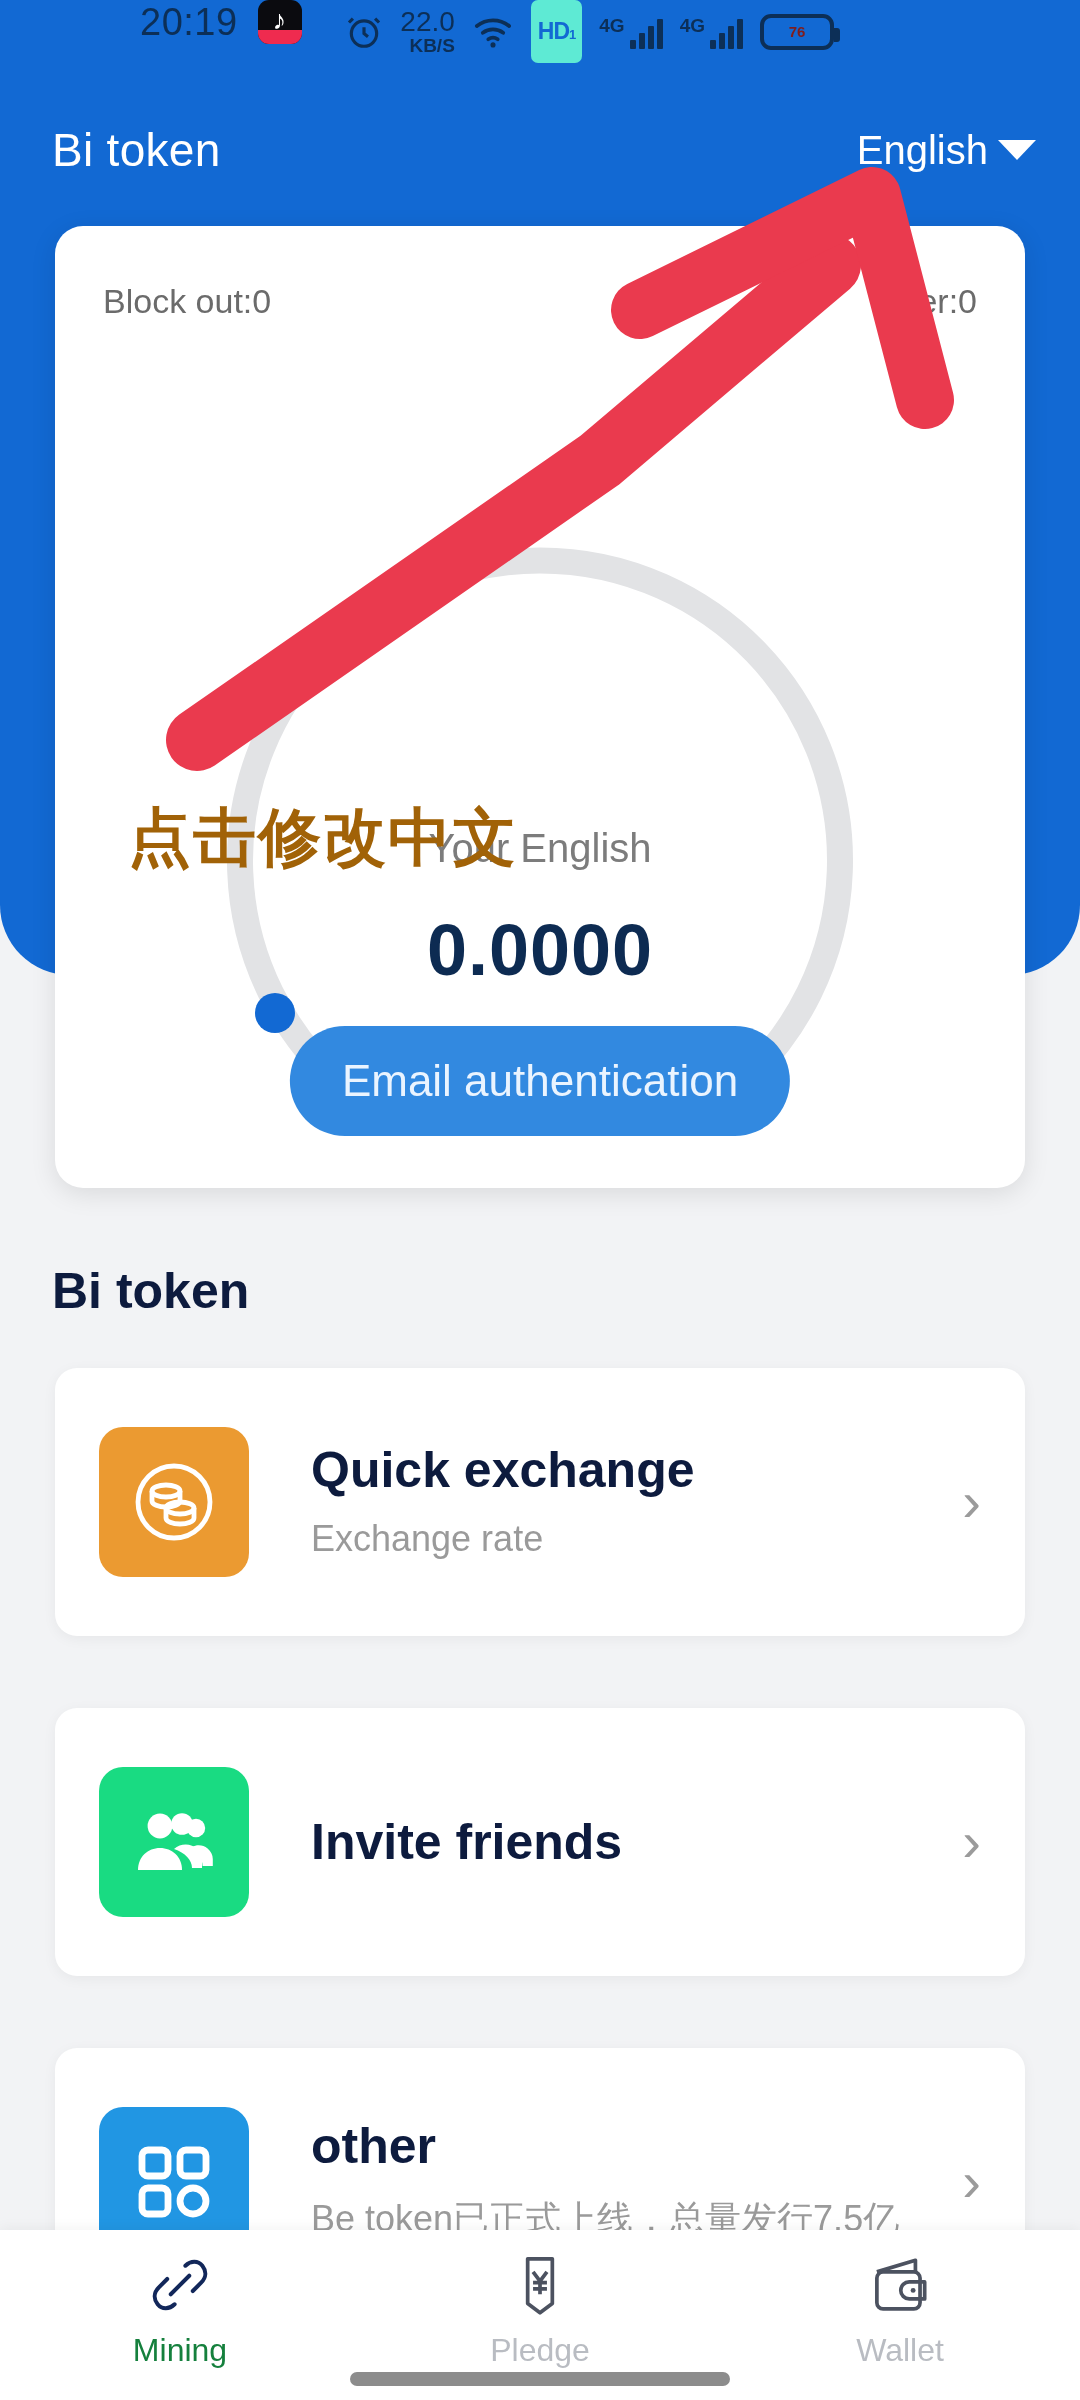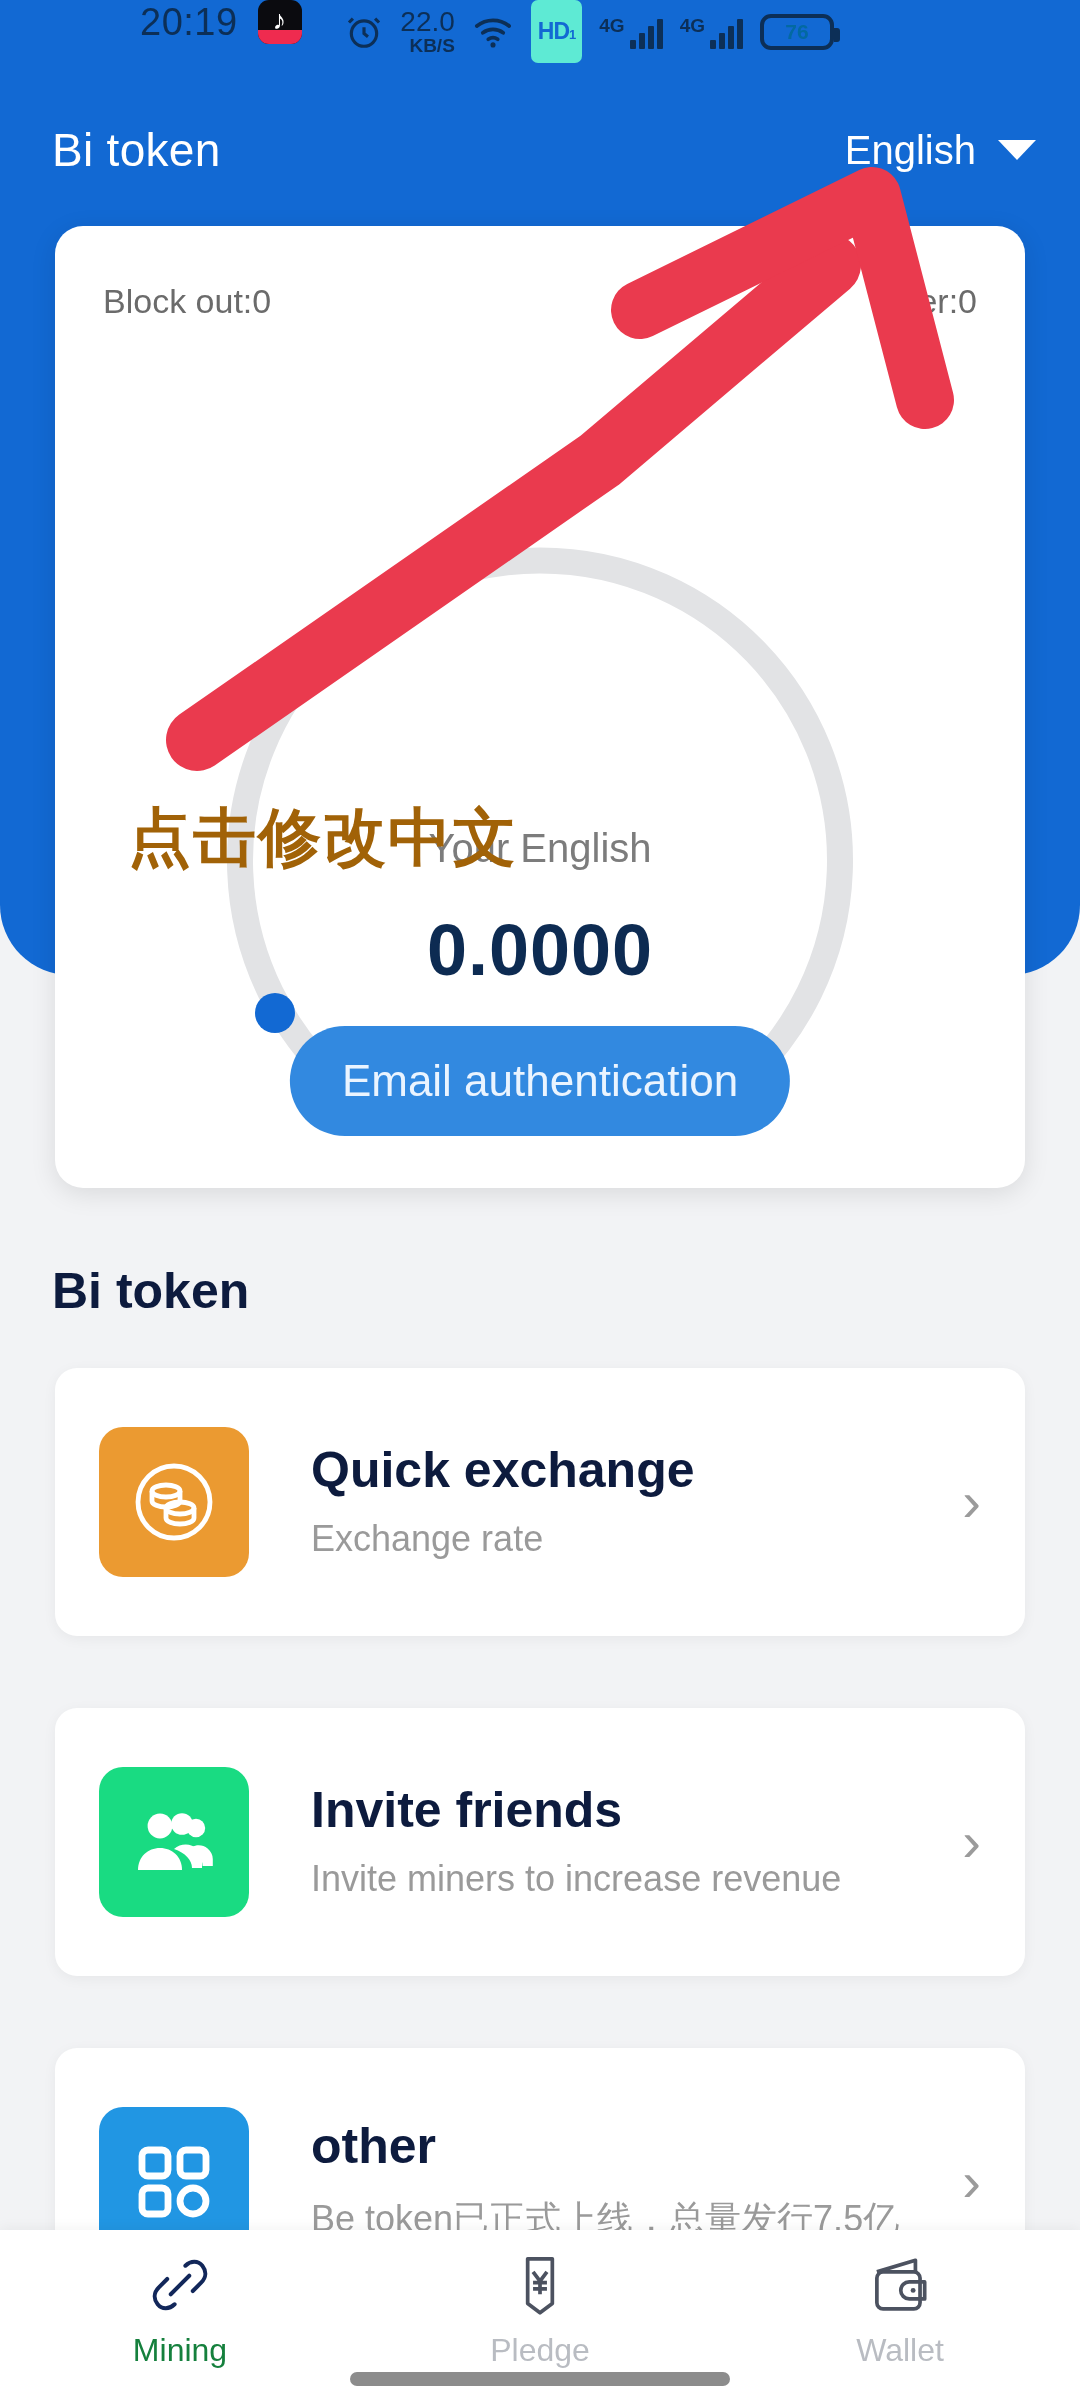--- a/index.html
+++ b/index.html
@@ -49,35 +49,35 @@
     font-size:23px; font-weight:700; padding:18px 7px; letter-spacing:-1px;
     display:flex; align-items:baseline;
   }
   .hd-box sup{ font-size:13px; }
   .sig{ display:flex; align-items:flex-end; gap:3px; height:34px; }
   .sig .g{ font-size:19px; font-weight:700; color:#0c2f57; margin-right:2px; align-self:flex-start;}
   .sig i{ display:block; width:6px; background:#0c2f57; border-radius:1px; }
   .batt{
     width:74px; height:36px; border:4px solid #0c2f57; border-radius:11px;
     display:flex; align-items:center; justify-content:center;
-    font-size:21px; font-weight:700; color:#0369a1; position:relative;
+    font-size:15px; font-weight:700; color:#7f1d1d; position:relative;
   }
   .batt:after{
     content:""; position:absolute; right:-10px; top:10px;
     width:6px; height:14px; background:#0c2f57; border-radius:0 3px 3px 0;
   }
 
   
   .appbar{
     position:absolute; left:0; top:100px; width:1080px; height:100px;
     display:flex; align-items:center; z-index:5;
   }
   .app-title{ color:#fff; font-size:46px; font-weight:400; margin-left:52px; letter-spacing:0.3px; }
   .lang{
-    margin-left:auto; margin-right:44px; display:flex; align-items:center; gap:22px;
+    margin-left:auto; margin-right:44px; display:flex; align-items:center; gap:10px;
     color:#fff; font-size:40px; font-weight:500;
   }
   .caret{ width:0;height:0;border-left:19px solid transparent;border-right:19px solid transparent;border-top:20px solid #fff; }
 
   
   .hero{
     position:absolute; left:55px; top:226px; width:970px; height:962px;
     background:#fff; border-radius:28px; z-index:3;
     box-shadow:0 6px 26px rgba(0,0,0,.10);
     overflow:hidden;
@@ -288,21 +288,20 @@
       <circle cx="17" cy="16" r="6.2"></circle>
       <circle cx="28" cy="15" r="5.4"></circle>
       <circle cx="35" cy="17" r="4.6"></circle>
       <path d="M6 38c0-6.6 4.9-11 11-11s11 4.4 11 11z"></path>
       <path d="M24 27.5c2.6-2.2 6-2.8 9-1.6 2.9 1.2 5 3.9 5 7.1V37H33c0-3.9-3.4-7.6-9-9.5z"></path>
       <path d="M33 26.5c2.4-1.3 5.6-1.1 7.8.7 1.6 1.3 2.6 3.2 2.6 5.3V36h-5.1c0-3.2-2-6.6-5.3-9.5z"></path>
     </svg>
   </div>
   <div class="card-txt">
     <div class="card-title">Invite friends</div>
-    <div class="card-sub">Invite miners to increase revenue</div>
   </div>
   <div class="chev">›</div>
 </div>
 
 <div class="card" id="card2">
   <div class="tile blue">
     <svg width="96" height="96" viewBox="0 0 48 48" fill="none" stroke="#fff" stroke-width="3.4">
       <rect x="8" y="8" width="13" height="13" rx="3"></rect>
       <rect x="27" y="8" width="13" height="13" rx="3"></rect>
       <rect x="8" y="27" width="13" height="13" rx="3"></rect>

